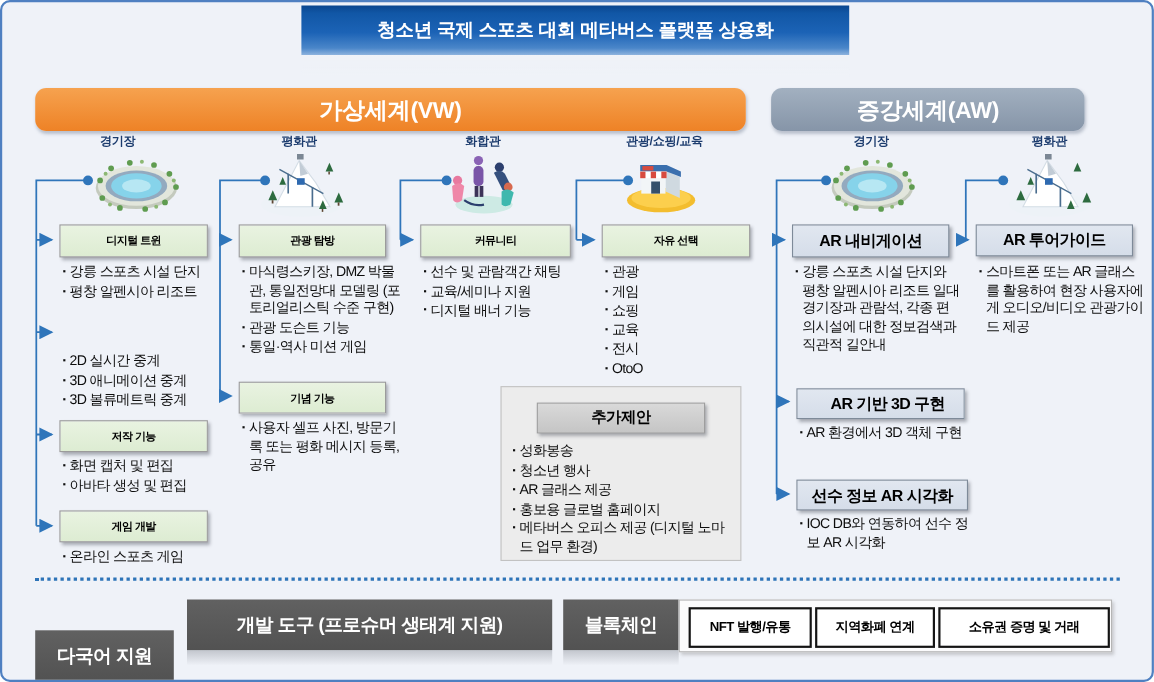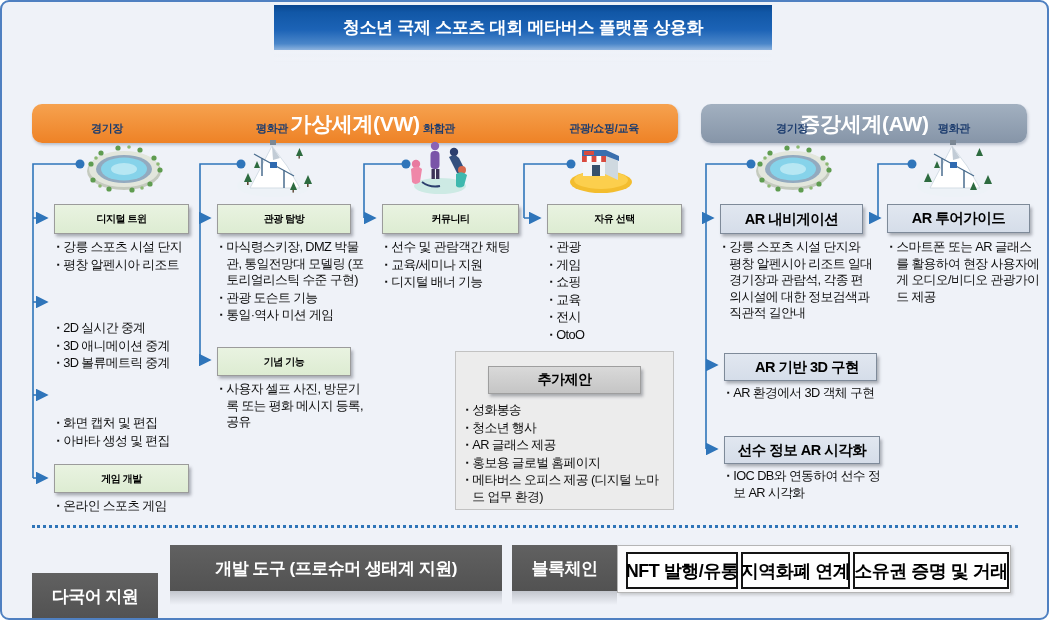--- a/index.html
+++ b/index.html
@@ -16,21 +16,20 @@
     display:flex;align-items:center;justify-content:center;
   }
   .title-reflect{overflow:hidden;opacity:.5;}
   .title-reflect::after{content:"";position:absolute;inset:0;
     background:linear-gradient(180deg,rgba(239,242,248,.15) 0%,#eff2f8 92%);}
   
   .world{
     border-radius:10px;color:#fff;font-weight:bold;font-size:21px;letter-spacing:-0.3px;
     display:flex;align-items:center;justify-content:center;
     box-shadow:1px 2px 3px rgba(120,130,150,.45);
-    margin-top:24px;
   }
   .world.vw{background:linear-gradient(180deg,#f6a24f,#ee8226);}
   .world.aw{background:linear-gradient(180deg,#a2b0c0,#8695a8);}
   
   .col-label{
     transform:translateX(-50%);font-size:11px;font-weight:bold;color:#1c3c6e;
     white-space:nowrap;letter-spacing:-0.3px;
   }
   
   .gbox,.abox,.extra-h{
@@ -51,21 +50,21 @@
   .divider{height:0;border-top:3px dotted #2e74b8;}
   
   .dark{
     background:linear-gradient(180deg,#616161,#525252);color:#fff;font-weight:bold;font-size:17px;
     letter-spacing:-0.5px;display:flex;align-items:center;justify-content:center;white-space:nowrap;
   }
   .dark::after{content:"";position:absolute;left:0;right:0;top:100%;height:14px;
     background:linear-gradient(180deg,rgba(90,95,105,.30),rgba(90,95,105,0));}
   .chipwrap{background:#fbfbfc;border:1px solid #b5b5b5;box-shadow:2px 2px 3px rgba(120,120,120,.35);}
   .chip{
-    position:absolute;background:#fff;border:2px solid #141414;font-weight:bold;font-size:18px;
+    position:absolute;background:#fff;border:2px solid #141414;font-weight:bold;font-size:12px;
     letter-spacing:-0.5px;display:flex;align-items:center;justify-content:center;white-space:nowrap;
   }
   svg{display:block;}
 </style>
 </head>
 <body>
 
 <div id="canvas">
 
   <svg class="abs" style="left:0;top:0;" width="1049" height="620" viewBox="0 0 1049 620">
@@ -109,21 +108,21 @@
       <circle cx="910" cy="162" r="4.5"></circle>
     </g>
   </svg>
 
   <div class="abs title" style="left:272px;top:3px;width:498px;height:45px;">청소년 국제 스포츠 대회 메타버스 플랫폼 상용화</div>
   <div class="abs title-reflect" style="left:272px;top:48px;width:498px;height:20px;">
     
   </div>
 
   <div class="abs world vw" style="left:30px;top:78px;width:646px;height:39px;">가상세계(VW)</div>
-  <div class="abs world aw" style="left:699px;top:78px;width:326px;height:39px;text-align:right;">증강세계(AW)</div>
+  <div class="abs world aw" style="left:699px;top:78px;width:285px;height:39px;text-align:right;">증강세계(AW)</div>
 
   <div class="abs col-label" style="left:105px;top:119px;">경기장</div>
   <div class="abs col-label" style="left:270px;top:119px;">평화관</div>
   <div class="abs col-label" style="left:437px;top:119px;">화합관</div>
   <div class="abs col-label" style="left:602px;top:119px;">관광/쇼핑/교육</div>
   <div class="abs col-label" style="left:790px;top:119px;">경기장</div>
   <div class="abs col-label" style="left:952px;top:119px;">평화관</div>
 
   <svg class="abs" style="left:80px;top:137px;" width="84" height="58" viewBox="0 0 84 58">
     <ellipse cx="42" cy="32" rx="37" ry="19" fill="#c4cabe"></ellipse>
@@ -271,20 +270,21 @@
     <div class="bullet">
         <span class="bm">▪</span>
         <span class="bt">3D 애니메이션 중계</span>
       </div>
     <div class="bullet">
         <span class="bm">▪</span>
         <span class="bt">3D 볼류메트릭 중계</span>
       </div>
   </div>
 
+  <div class="abs gbox" style="left:52px;top:380px;width:133px;height:27px;">저작 기능</div>
   <div class="abs bullets" style="left:55px;top:413px;width:142px;">
     <div class="bullet">
         <span class="bm">▪</span>
         <span class="bt">화면 캡처 및 편집</span>
       </div>
     <div class="bullet">
         <span class="bm">▪</span>
         <span class="bt">아바타 생성 및 편집</span>
       </div>
   </div>

